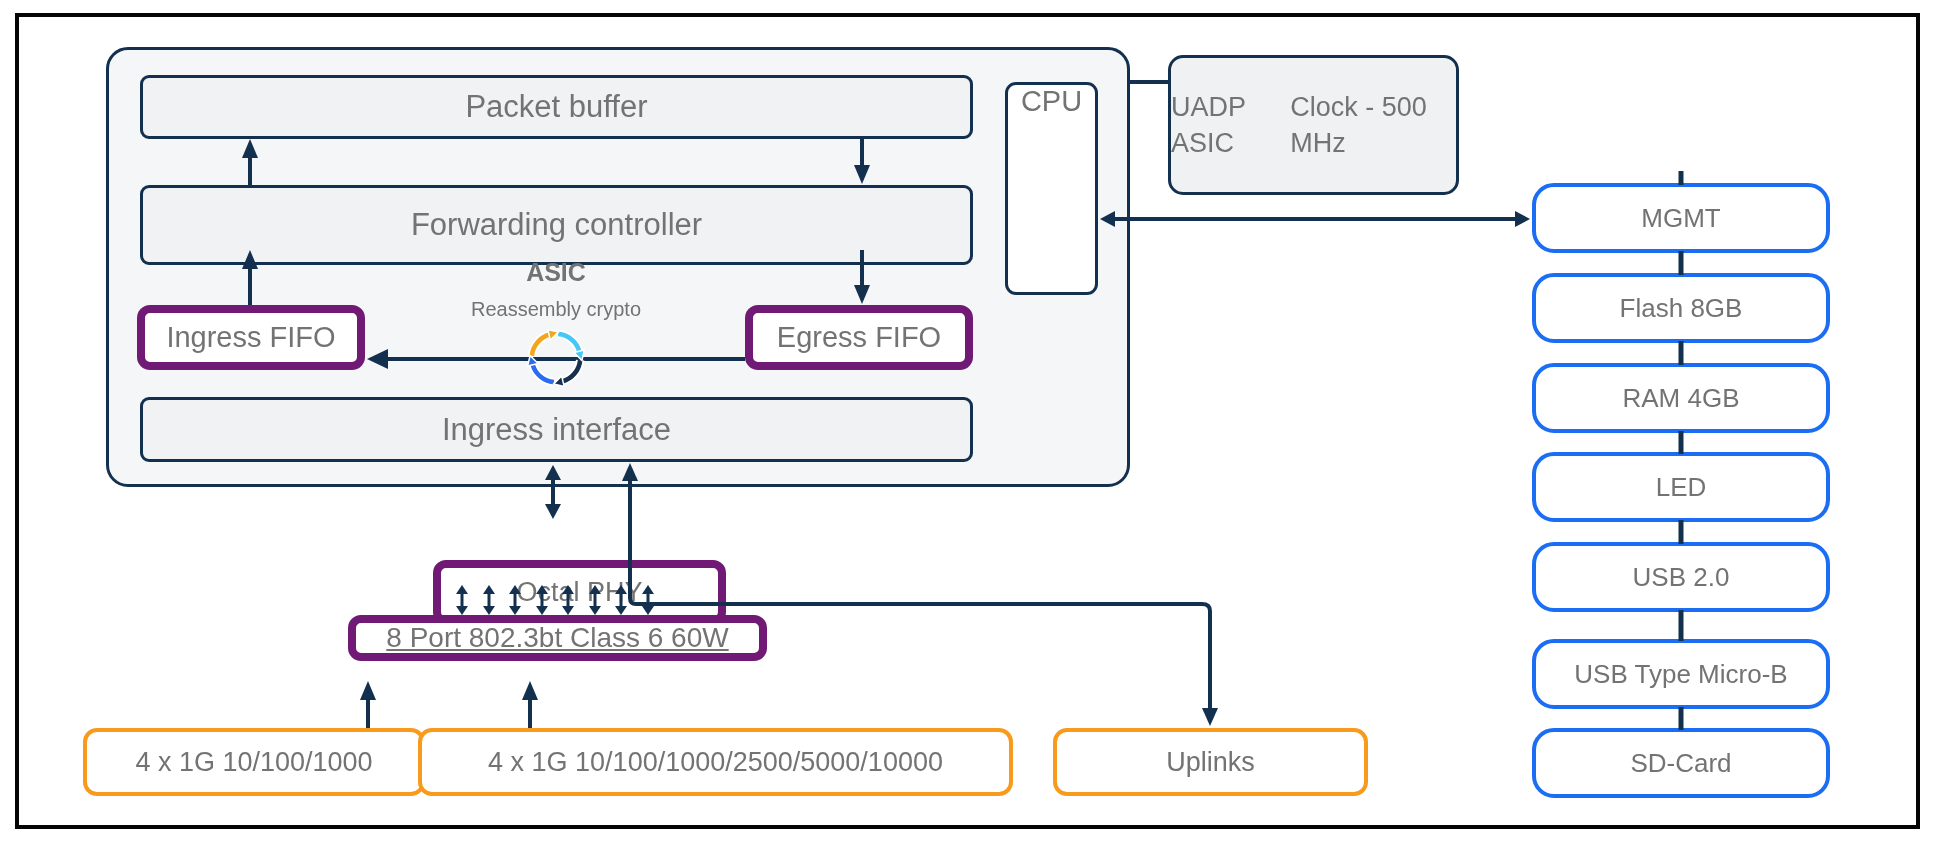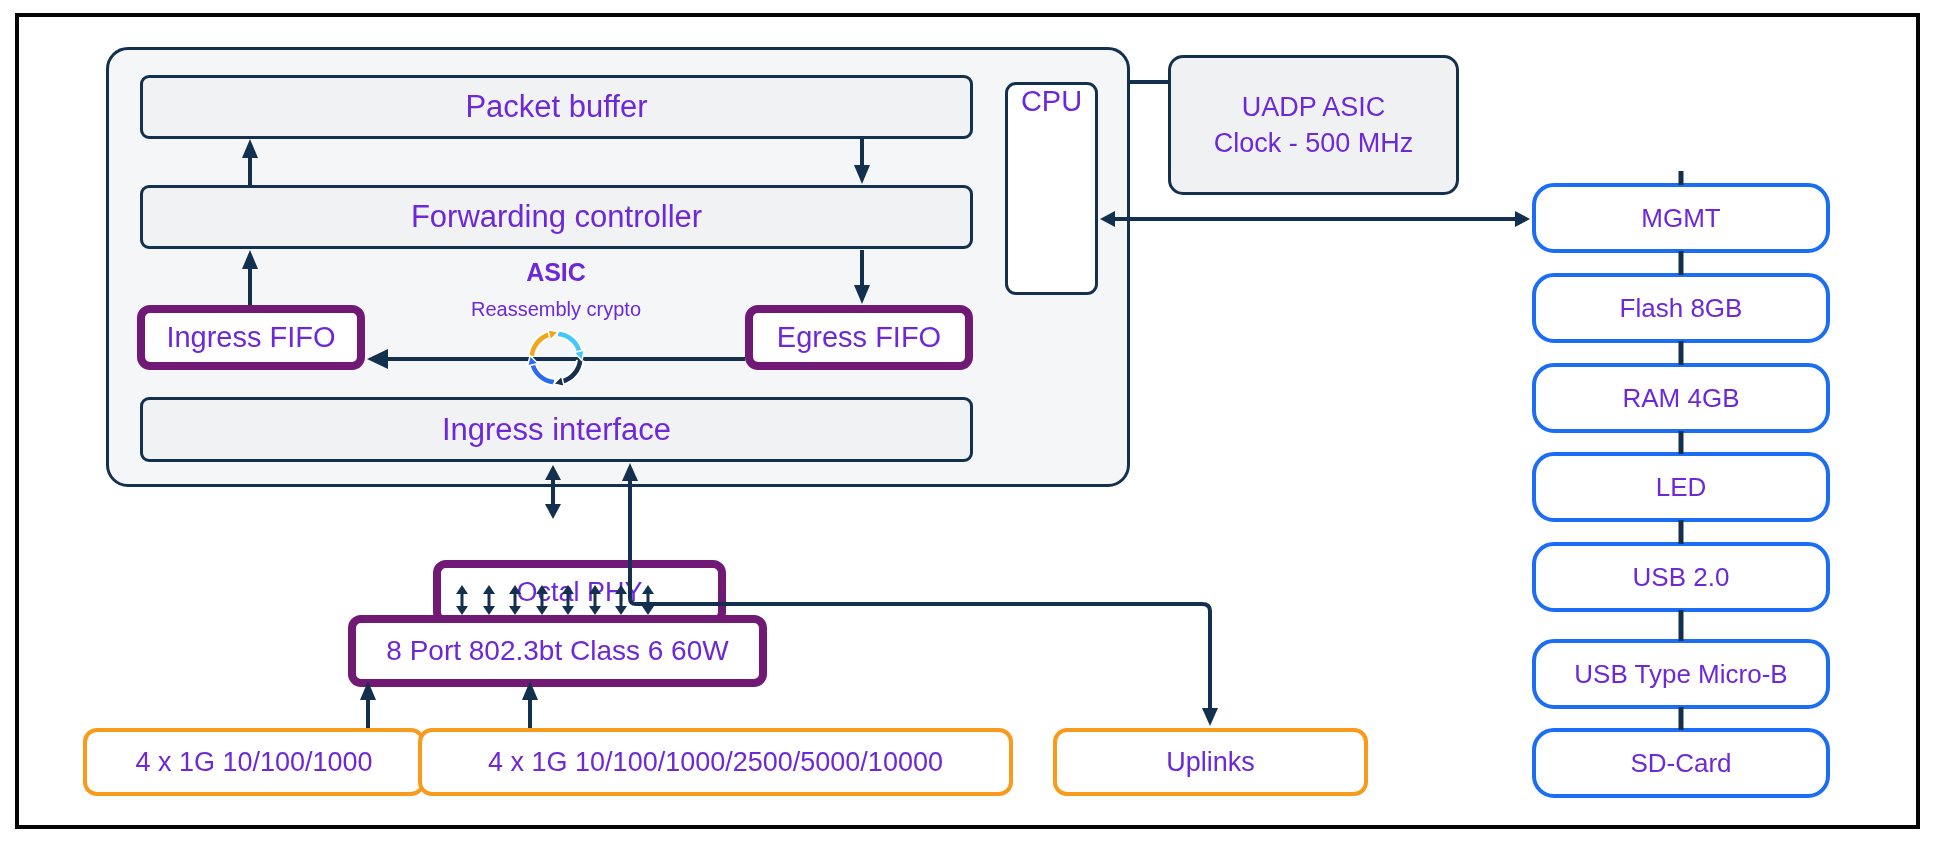--- a/index.html
+++ b/index.html
@@ -1,43 +1,43 @@
 <!DOCTYPE html>
 <html><head>
 <meta charset="utf-8">
 <style>
   html,body{margin:0;padding:0;background:#ffffff;}
   #stage{
     position:relative;width:1935px;height:847px;background:#ffffff;
-    font-family:"Liberation Sans", sans-serif;color:#6d28d9;overflow:hidden;
+    font-family:"Liberation Sans", sans-serif;color:#737373;overflow:hidden;
   }
   .abs{position:absolute;box-sizing:border-box;}
   .outer-frame{left:15px;top:13px;width:1905px;height:816px;border:4px solid #050505;}
   
   .asic-container{left:106px;top:47px;width:1024px;height:440px;background:#f5f6f7;
     border:3.5px solid #13304e;border-radius:22px;z-index:1;}
   
   .gray-row{background:#f0f2f3;border:3px solid #13304e;border-radius:9px;
     display:flex;align-items:center;justify-content:center;font-size:31px;z-index:2;}
   .row-packet{left:140px;top:75px;width:833px;height:64px;}
-  .row-forward{left:140px;top:185px;width:833px;height:64px;}
+  .row-forward{left:140px;top:185px;width:833px;height:80px;}
   .row-netif{left:140px;top:397px;width:833px;height:65px;}
   
   .cyan-box{background:#ffffff;border:8px solid #701a75;border-radius:13px;
     display:flex;align-items:center;justify-content:center;z-index:2;}
   .box-ingress{left:137px;top:305px;width:228px;height:65px;font-size:29px;}
   .box-egress{left:745px;top:305px;width:228px;height:65px;font-size:29px;}
   .box-octal{left:433px;top:520px;width:293px;height:65px;font-size:27px;margin-top:40px;}
-  .box-port{left:348px;top:615px;width:419px;height:72px;font-size:28px;}
+  .box-port{left:348px;top:615px;width:419px;height:46px;font-size:28px;text-decoration:underline;}
   
   .box-cpu{left:1005px;top:82px;width:93px;height:213px;background:#fff;
     border:3px solid #13304e;border-radius:11px;display:flex;align-items:flex-start;
     justify-content:center;font-size:29px;z-index:2;}
   .box-uadp{left:1168px;top:55px;width:291px;height:140px;background:#eff1f2;
-    border:3.5px solid #13304e;border-radius:15px;display:flex;flex-direction:column;
+    border:3.5px solid #13304e;border-radius:15px;display:flex;flex-direction:row;
     align-items:center;justify-content:center;font-size:27px;line-height:1.35;z-index:2;}
   
   .asic-label{left:420px;top:258px;width:272px;text-align:center;font-size:25px;
     font-weight:bold;z-index:2;}
   .asic-sub{left:420px;top:298px;width:272px;text-align:center;font-size:20px;z-index:2;}
   
   .blue-box{left:1532px;width:298px;height:70px;background:#fff;border:4px solid #1b6ef3;
     border-radius:22px;display:flex;align-items:center;justify-content:center;
     font-size:26px;z-index:2;}
   

